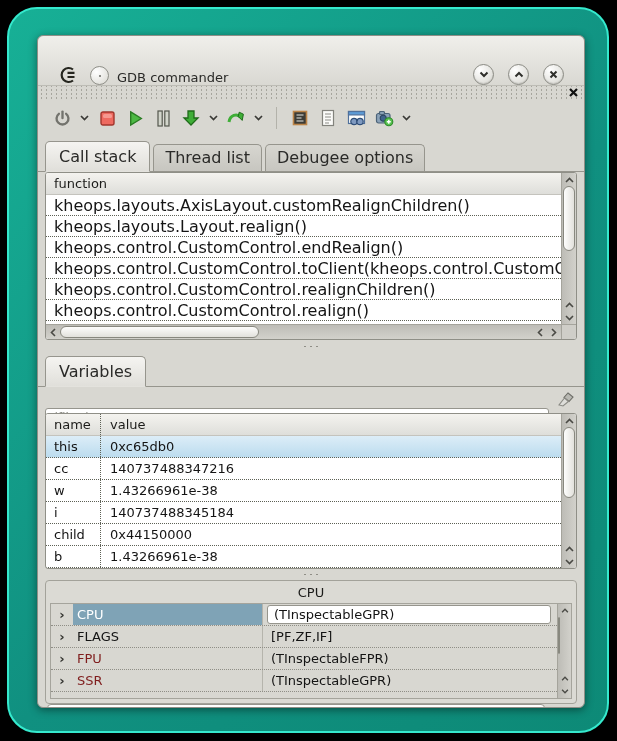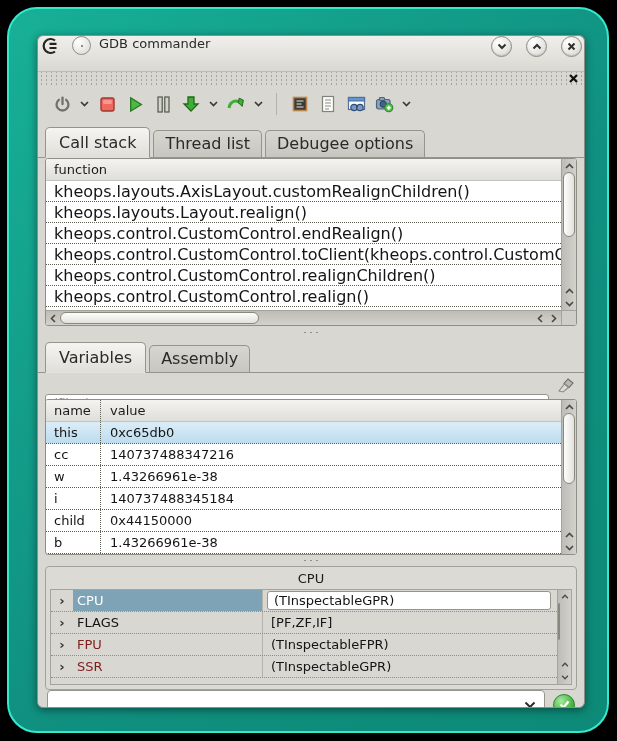--- a/index.html
+++ b/index.html
@@ -8,21 +8,21 @@
 
   .frame { position:absolute; left:7px; top:7px; width:602px; height:726px;
     border-radius:30px; border:2px solid #35e9cd;
     background:linear-gradient(135deg,#17b096 0%,#109080 55%,#0d8a77 100%); }
 
   .window { position:absolute; left:28px; top:26px; width:548px; height:673px;
     background:#d8d7d1; border:1px solid #8f8f87; border-radius:6px;
     box-shadow:0 2px 8px rgba(0,0,0,.45); display:flex; flex-direction:column; overflow:hidden; }
 
   
-  .titlebar { height:36px; flex:none; display:flex; align-items:flex-start; gap:8px; padding:0 2px;
+  .titlebar { height:50px; flex:none; display:flex; align-items:flex-end; gap:8px; padding:0 20px;
     background:linear-gradient(#f0efeb,#d9d8d2); border-bottom:1px solid #bdbcb5; border-radius:6px 6px 0 0; }
   .logo { width:24px; height:20px; display:flex; align-items:center; }
   .menu-btn { width:19px; height:19px; border-radius:50%; border:1px solid #8f8f88;
     background:radial-gradient(circle at 32% 30%,#fff,#d9d8d1); position:relative; }
   .menu-btn::after { content:""; position:absolute; left:8px; top:8px; width:2px; height:2px; border-radius:50%; background:#6a6a64; }
   .title { font-size:13px; color:#2a2a28; flex:1; }
   .win-btn { width:21px; height:21px; border-radius:50%; border:1px solid #8b8b84; margin-left:6px;
     background:radial-gradient(circle at 32% 28%,#ffffff,#d5d4cd);
     display:flex; align-items:center; justify-content:center; box-shadow:inset 0 -1px 1px rgba(0,0,0,.12); }
 
@@ -326,21 +326,20 @@
       </div>
 
       <div class="splitter" style="height:12px;">
           <span class="dots"></span>
         </div>
 
       <div class="tabstrip">
 
           <div class="tab active"><span>Variables</span></div>
 
-          <div class="tab"><span>Assembly</span></div>
         </div>
 
       <div class="filter-row">
         <input class="filter-input" placeholder="(filter)" style="">
         <span style="width:22px;height:20px;display:flex;align-items:center;justify-content:center;">
           <svg width="18" height="16" viewBox="0 0 18 16">
               <path d="M11 1l5 4-4 4.5L7 5.5z" fill="#b9b9b3" stroke="#6e6e68" stroke-width="1.1"></path>
               <path d="M7.5 6l4 3.5L6 14l-4-1z" fill="#dededa" stroke="#8a8a84" stroke-width="1.1"></path>
             </svg>
         </span>

